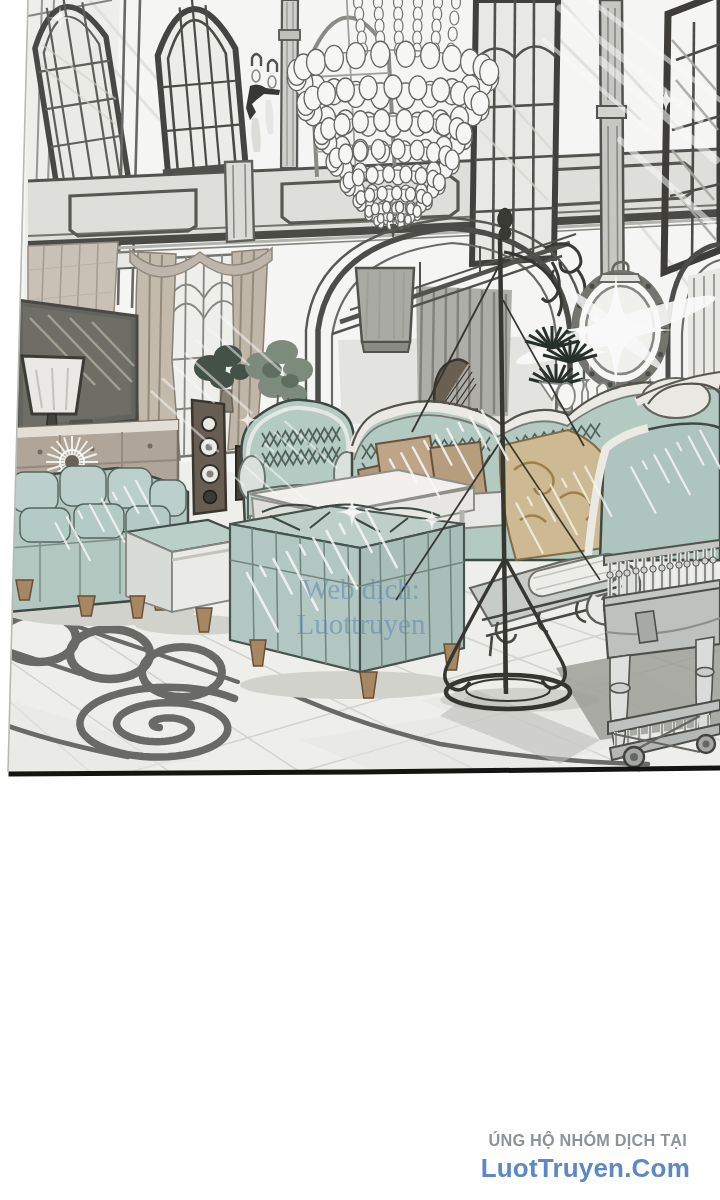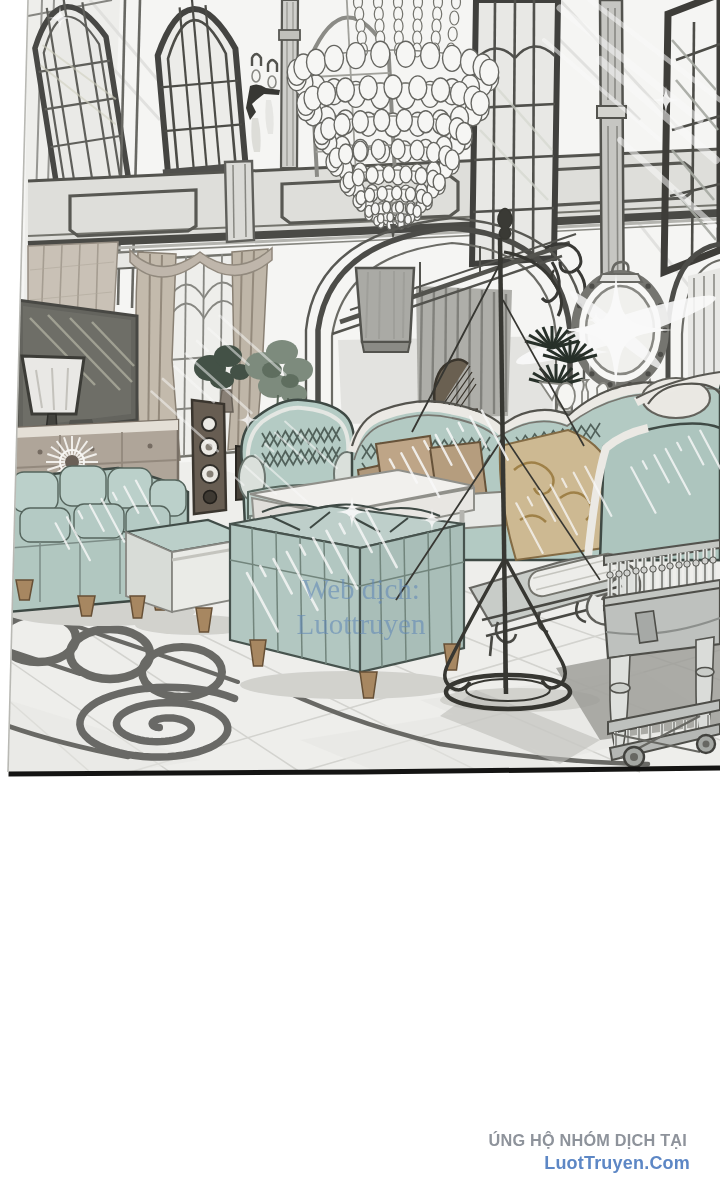--- a/index.html
+++ b/index.html
@@ -1,17 +1,17 @@
 <!DOCTYPE html>
 <html><head><meta charset="utf-8"><style>
 html,body{margin:0;padding:0;background:#ffffff;width:720px;height:1200px;overflow:hidden}
 #page{position:relative;width:720px;height:1076px;background:#ffffff;font-family:"Liberation Sans",sans-serif}
 .footer{position:absolute;right:33px;text-align:left}
 .f1{top:1131px;font-size:16.3px;font-weight:bold;color:#8e939b;letter-spacing:0.2px}
-.f2{top:1153px;font-size:18px;font-weight:bold;color:#5d87c5;letter-spacing:0.2px;right:30px}
+.f2{top:1153px;font-size:26px;font-weight:bold;color:#5d87c5;letter-spacing:0.2px;right:30px}
 </style></head><body>
 <div id="page">
 
 <svg width="720" height="1200" viewBox="0 0 720 1200" style="position:absolute;left:0;top:0">
 <defs>
         <clipPath id="pic">
           <polygon points="28,0 720,0 720,795 8,795"></polygon>
         </clipPath>
       </defs>
 <g clip-path="url(#pic)" filter="blur(0.45px) saturate(0.85) brightness(0.975)">

